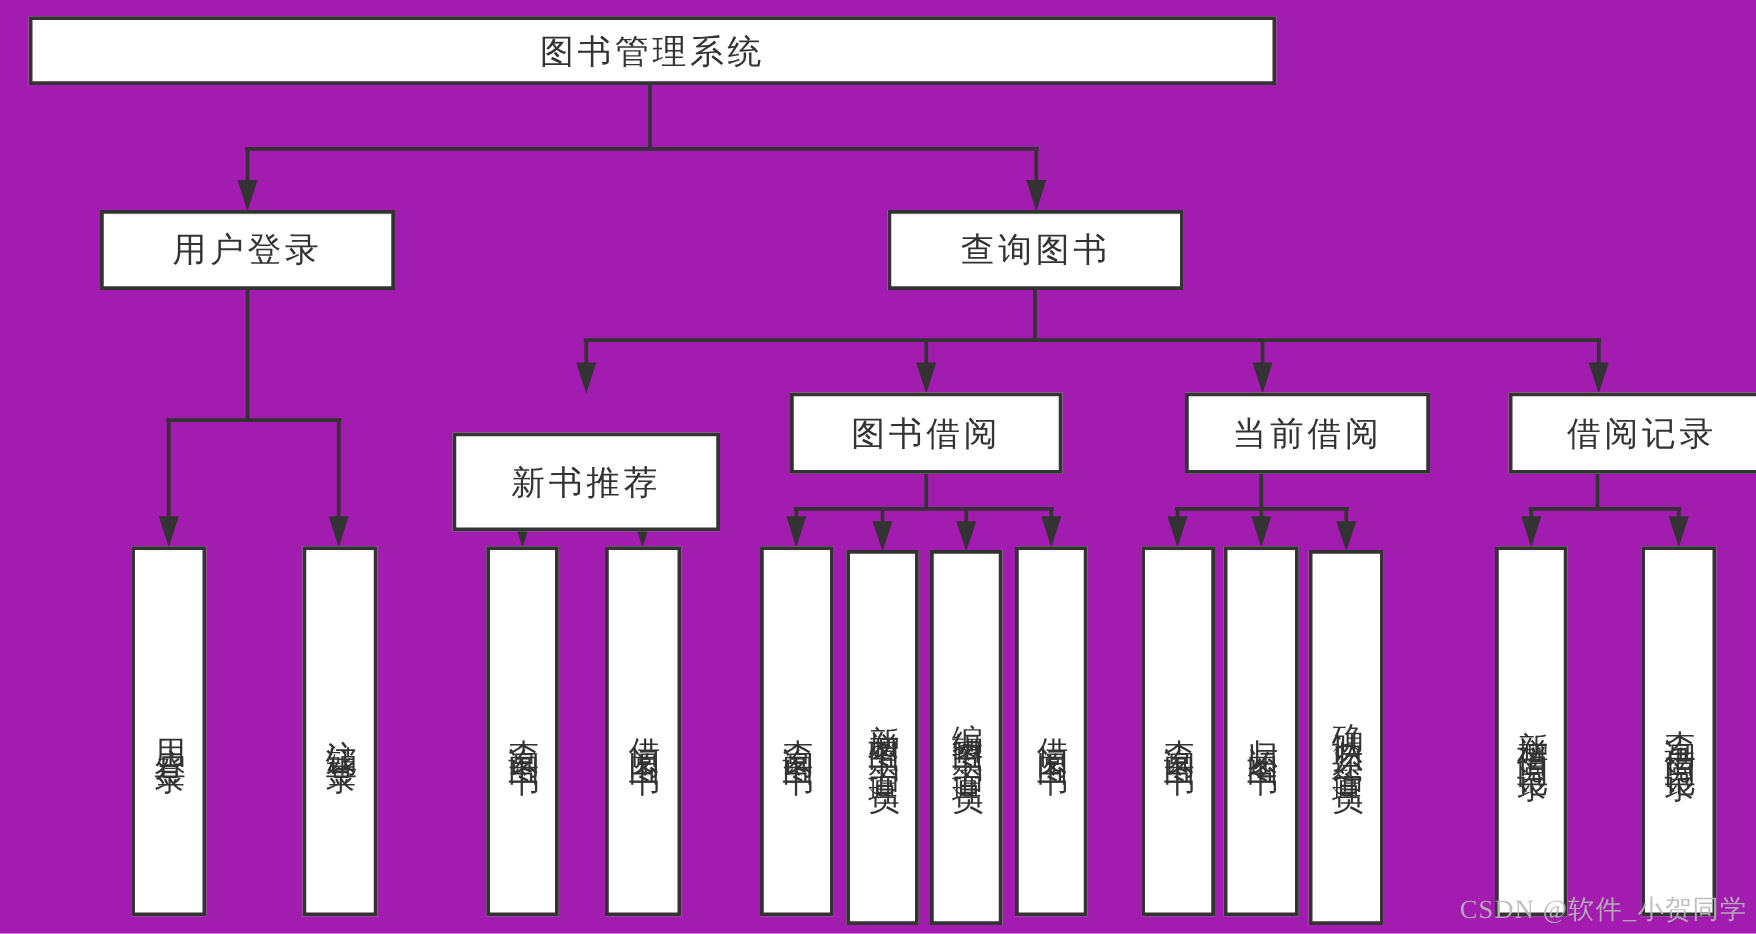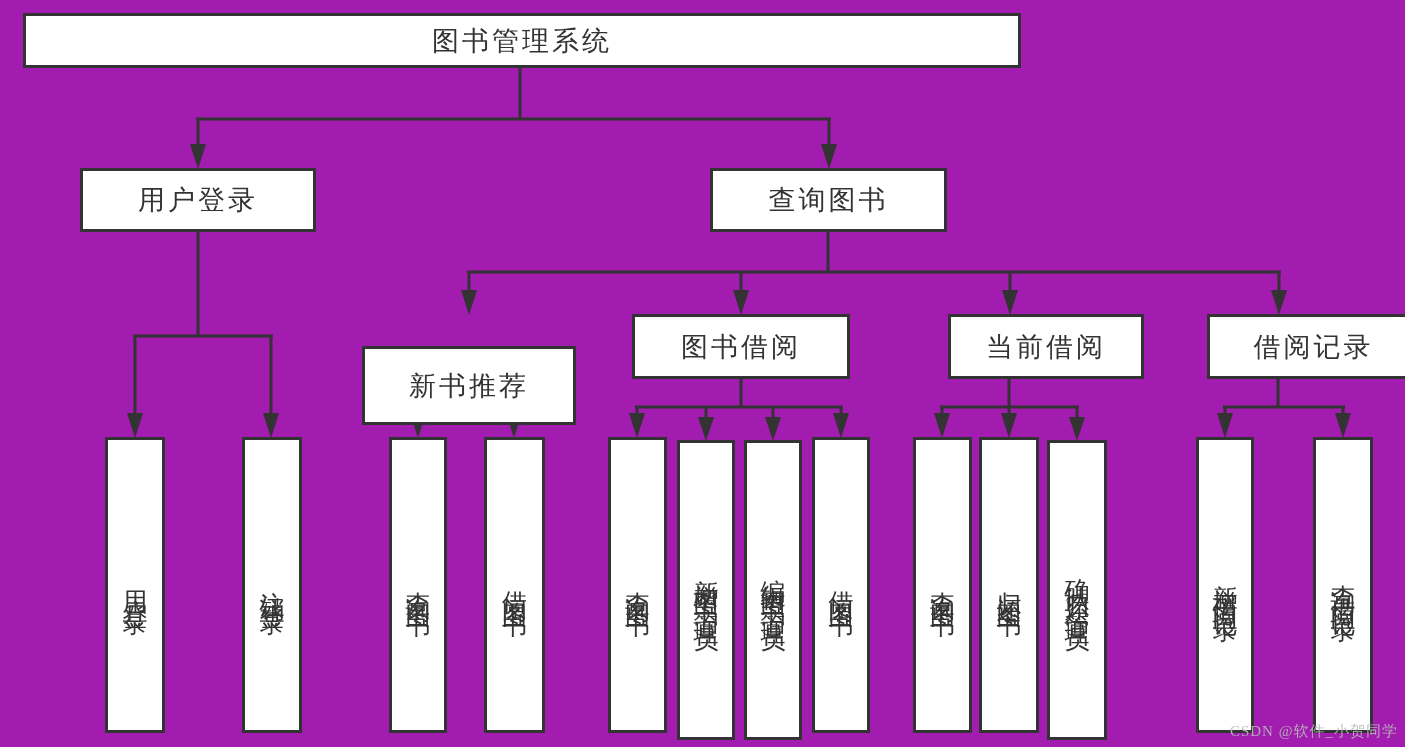--- a/index.html
+++ b/index.html
@@ -37,21 +37,21 @@
     text-orientation: mixed;
     font-size: 25px;
     line-height: 1;
     letter-spacing: 7px;
     white-space: nowrap;
   }
   .watermark {
     position: absolute;
     right: 7px;
     bottom: 6px;
-    font-size: 15px;
+    font-size: 21px;
     letter-spacing: 1px;
     color: rgba(184,184,184,0.9);
     z-index: 5;
     white-space: nowrap;
   }
 </style>
 </head>
 <body>
 
 <div class="stage">

